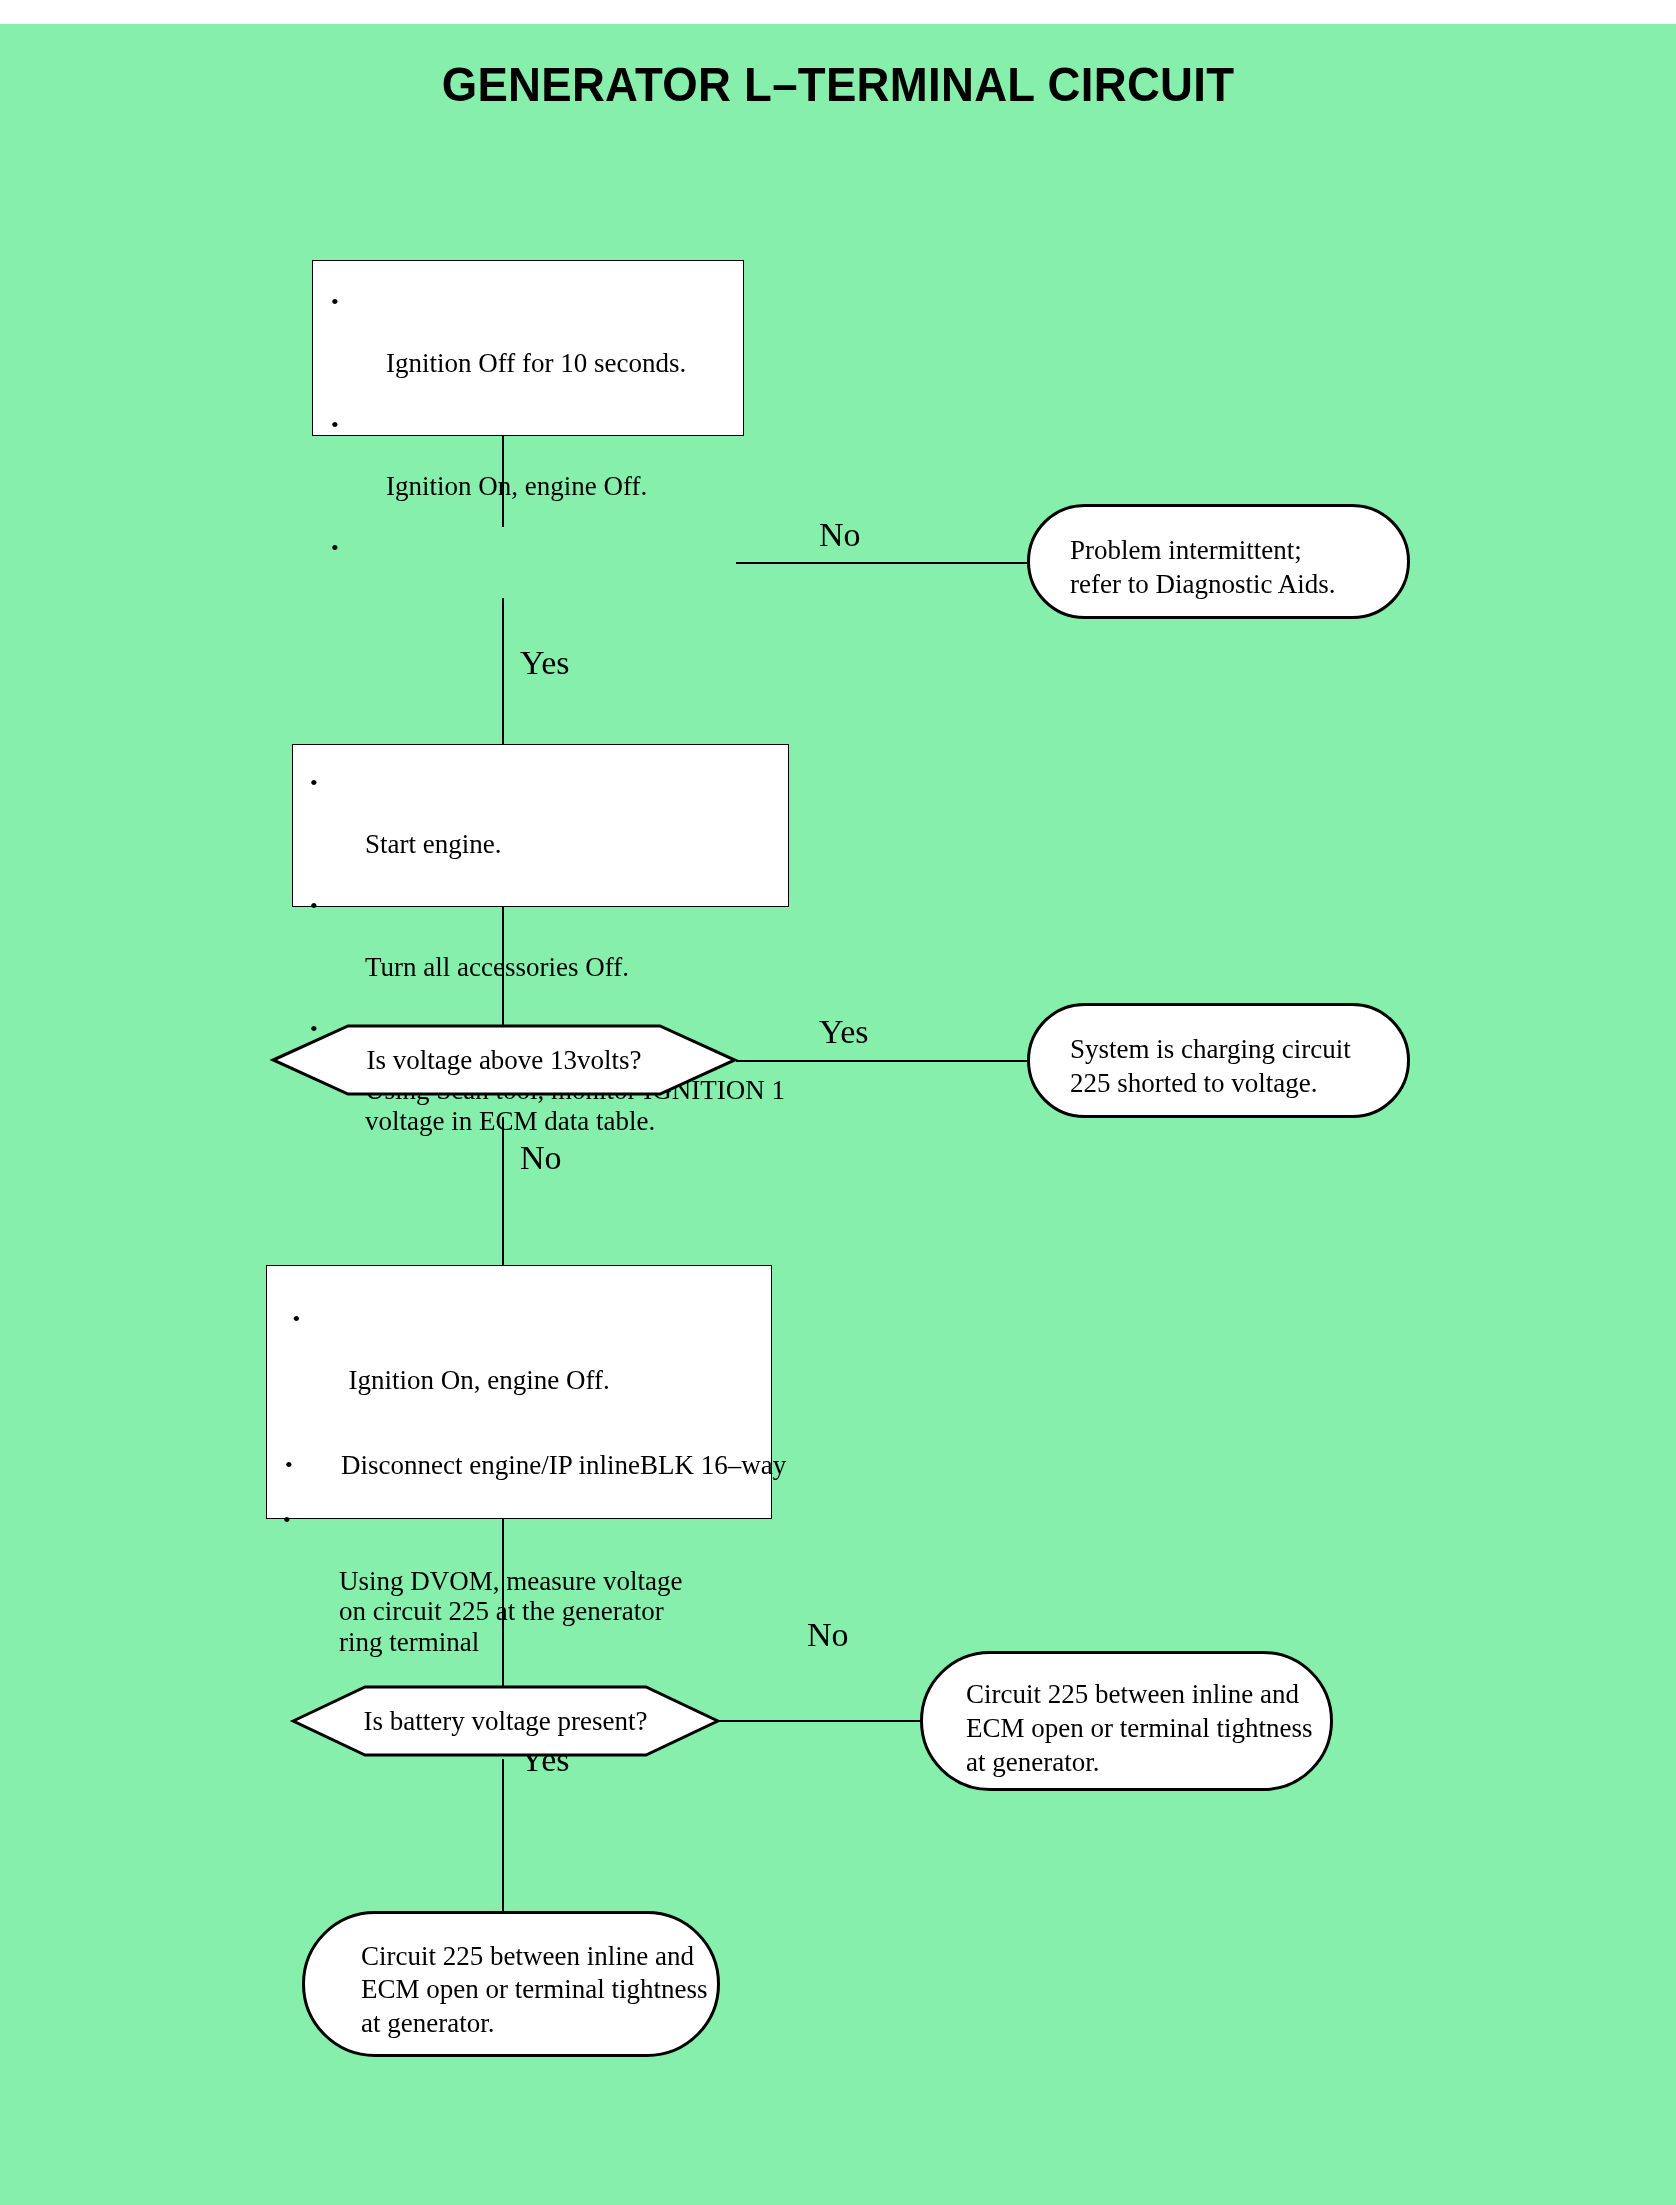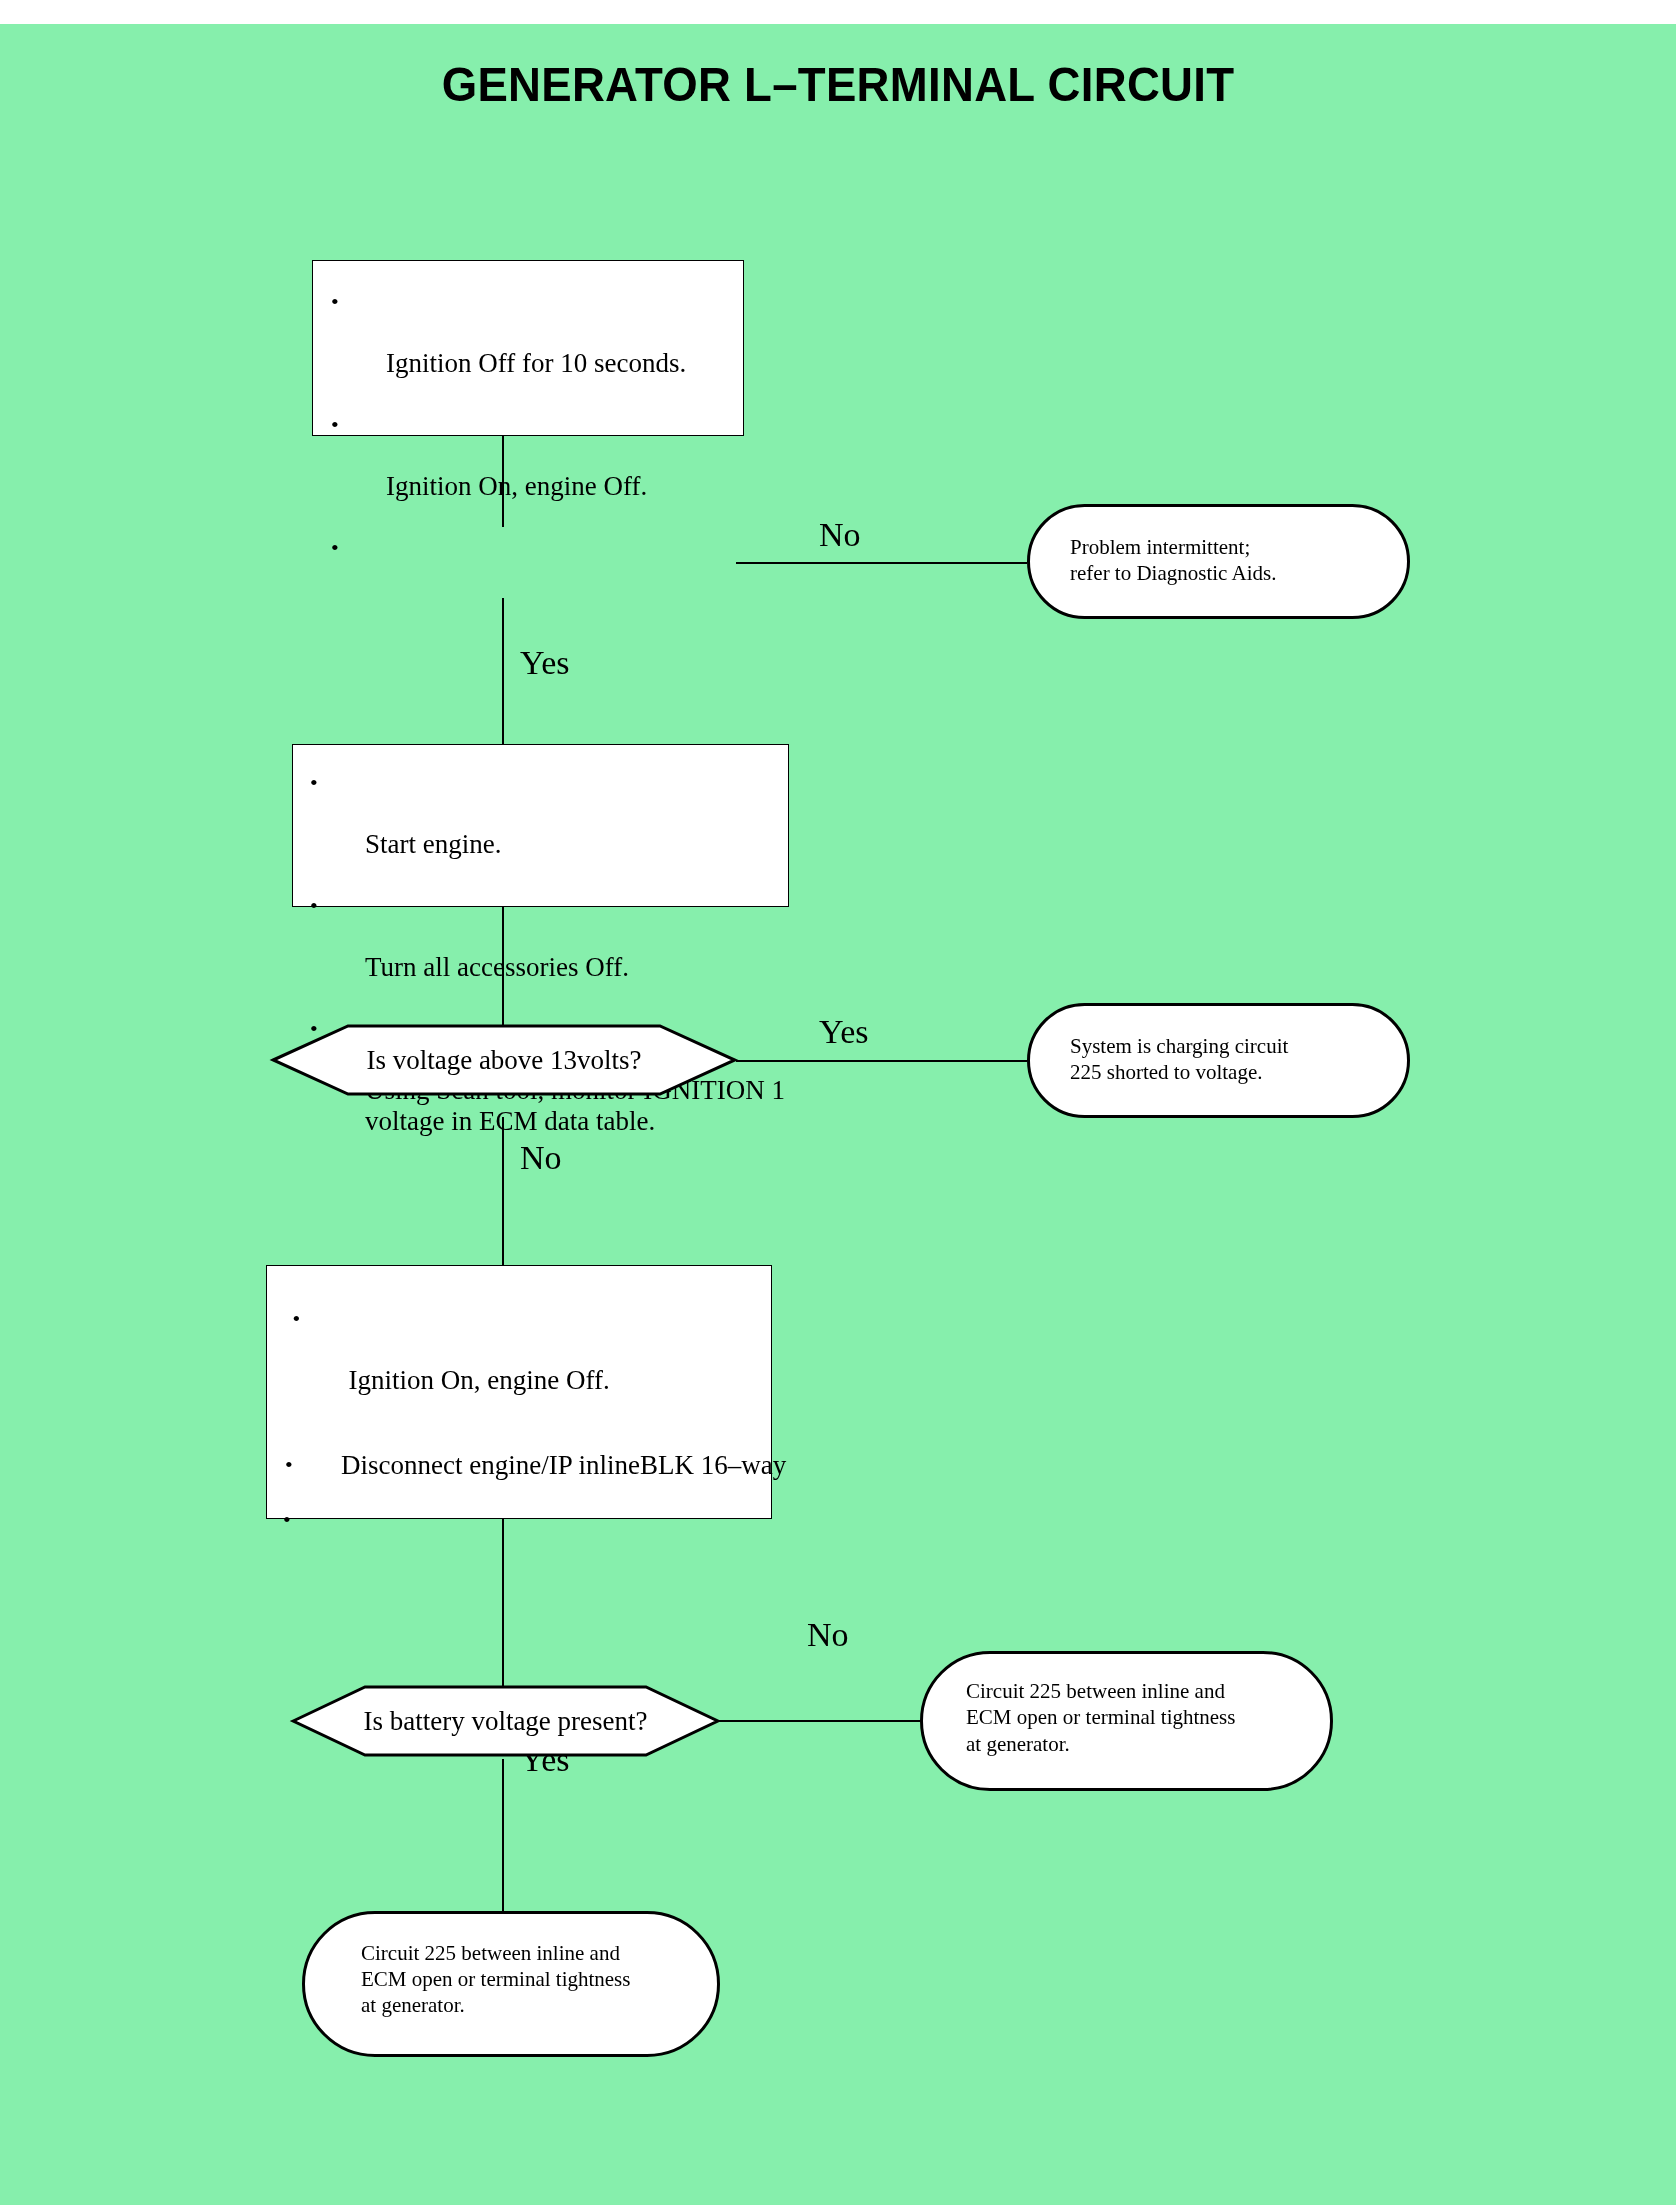--- a/index.html
+++ b/index.html
@@ -112,21 +112,21 @@
 
   
   .terminal {
     position: absolute;
     border: 3.6px solid #000000;
     background: #ffffff;
     box-sizing: border-box;
   }
   .terminal .ttext {
     position: absolute;
-    font-size: 21px;
+    font-size: 27px;
     line-height: 1.25;
     white-space: pre-line;
   }
 </style>
 </head>
 <body>
 
 <div id="page">
 
   <div id="chart-title">GENERATOR L–TERMINAL CIRCUIT</div>
@@ -215,20 +215,23 @@
       <li class="proc-item" style="padding-left:56px; margin-left:25.5px; margin-bottom:24px;">
         <span class="bullet">•</span>
         <span class="itext">Ignition On, engine Off.</span>
       </li>
       <li class="proc-item" style="padding-left:56px; margin-left:18px; margin-bottom:24px; white-space:nowrap;">
         <span class="bullet">•</span>
         <span class="itext">Disconnect engine/IP inlineBLK 16–way</span>
       </li>
       <li class="proc-item" style="padding-left:56px; margin-left:16px;">
         <span class="bullet">•</span>
+        <span class="itext">Using DVOM, measure voltage
+on circuit 225 at the generator
+ring terminal</span>
       </li>
     </ul>
   </div>
 
   <div class="decision" style="left:292px; top:1661px; width:427px; height:72px;">
     <svg width="427" height="72" viewBox="0 0 702 118" aria-hidden="true">
       <polygon points="2,59 120,3 582,3 700,59 582,115 120,115" fill="#ffffff" stroke="#000000" stroke-width="5"></polygon>
     </svg>
     <div class="dtext">Is battery voltage present?</div>
   </div>

